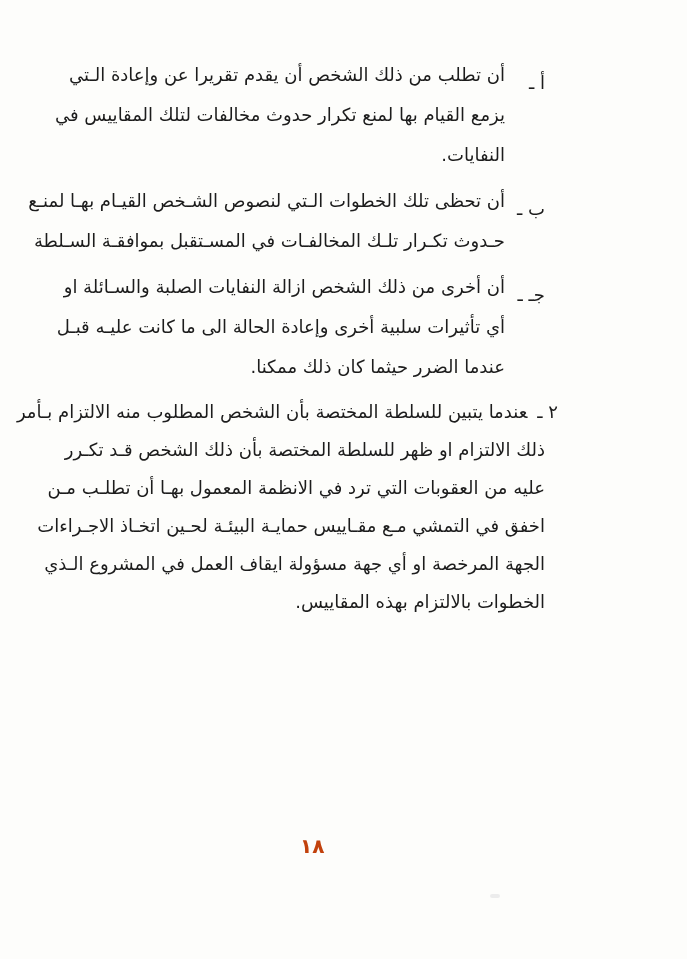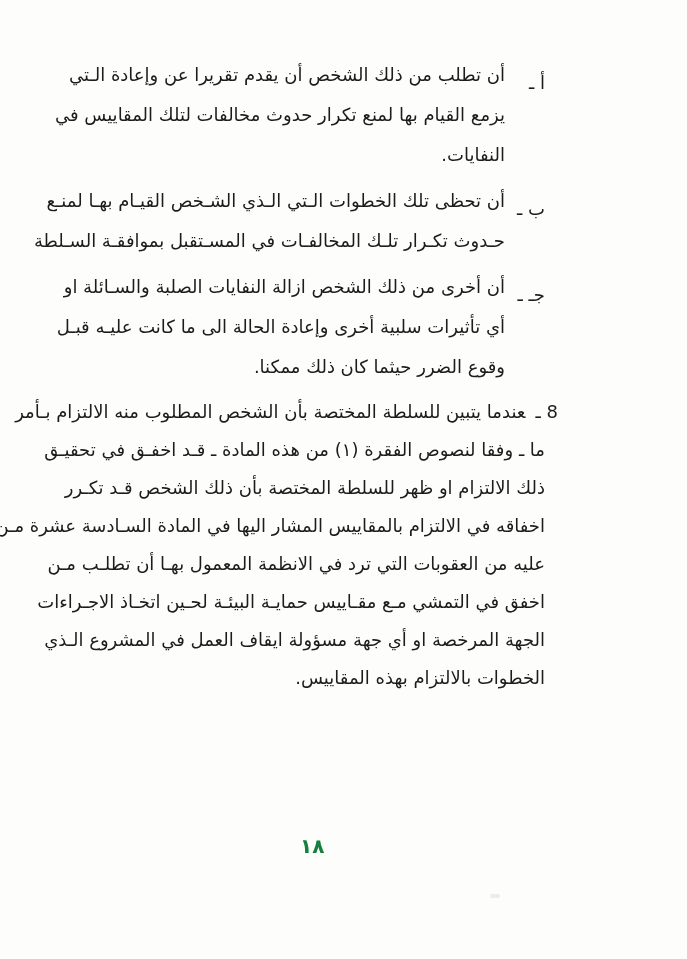--- a/index.html
+++ b/index.html
@@ -45,21 +45,21 @@
   }
   .item.numbered .line.first { margin-left: -2px; margin-right: -13px; }
   .num-marker { margin-left: 10px; white-space: nowrap; }
   .page-number {
     position: absolute;
     top: 834px;
     left: 300px;
     font-size: 20px;
     font-weight: 600;
     letter-spacing: 2px;
-    color: #15803d;
+    color: #c2410c;
   }
   .speck {
     position: absolute;
     top: 894px;
     left: 490px;
     width: 10px;
     height: 4px;
     background: #ececec;
     border-radius: 2px;
   }
@@ -72,38 +72,36 @@
 
     <section class="item lettered">
       <span class="marker">أ ـ</span>
       <div class="line j">أن تطلب من ذلك الشخص أن يقدم تقريرا عن وإعادة الـتي</div>
       <div class="line j">يزمع القيام بها لمنع تكرار حدوث مخالفات لتلك المقاييس في</div>
       <div class="line">النفايات.</div>
     </section>
 
     <section class="item lettered">
       <span class="marker">ب ـ</span>
-      <div class="line">أن تحظى تلك الخطوات الـتي الـذي الشـخص القيـام بهـا لمنـع</div>
+      <div class="line">أن تحظى تلك الخطوات الـتي لنصوص الشـخص القيـام بهـا لمنـع</div>
       <div class="line">حـدوث تكـرار تلـك المخالفـات في المسـتقبل بموافقـة السـلطة</div>
     </section>
 
     <section class="item lettered">
       <span class="marker">جـ ـ</span>
       <div class="line j">أن أخرى من ذلك الشخص ازالة النفايات الصلبة والسـائلة او</div>
       <div class="line j">أي تأثيرات سلبية أخرى وإعادة الحالة الى ما كانت عليـه قبـل</div>
-      <div class="line">وقوع الضرر حيثما كان ذلك ممكنا.</div>
+      <div class="line">عندما الضرر حيثما كان ذلك ممكنا.</div>
     </section>
 
     <section class="item numbered">
       <div class="line j first">
-        <span class="num-marker">8 ـ</span><span>عندما يتبين للسلطة المختصة بأن الشخص المطلوب منه الالتزام بـأمر</span>
+        <span class="num-marker">٢ ـ</span><span>عندما يتبين للسلطة المختصة بأن الشخص المطلوب منه الالتزام بـأمر</span>
       </div>
-      <div class="line j">ما ـ وفقا لنصوص الفقرة (١) من هذه المادة ـ قـد اخفـق في تحقيـق</div>
       <div class="line j">ذلك الالتزام او ظهر للسلطة المختصة بأن ذلك الشخص قـد تكـرر</div>
-      <div class="line j">اخفاقه في الالتزام بالمقاييس المشار اليها في المادة السـادسة عشرة مـن</div>
       <div class="line j">عليه من العقوبات التي ترد في الانظمة المعمول بهـا أن تطلـب مـن</div>
       <div class="line j">اخفق في التمشي مـع مقـاييس حمايـة البيئـة لحـين اتخـاذ الاجـراءات</div>
       <div class="line j">الجهة المرخصة او أي جهة مسؤولة ايقاف العمل في المشروع الـذي</div>
       <div class="line">الخطوات بالالتزام بهذه المقاييس.</div>
     </section>
 
   </div>
 
   <div class="page-number">١٨</div>
   <div class="speck"></div>

